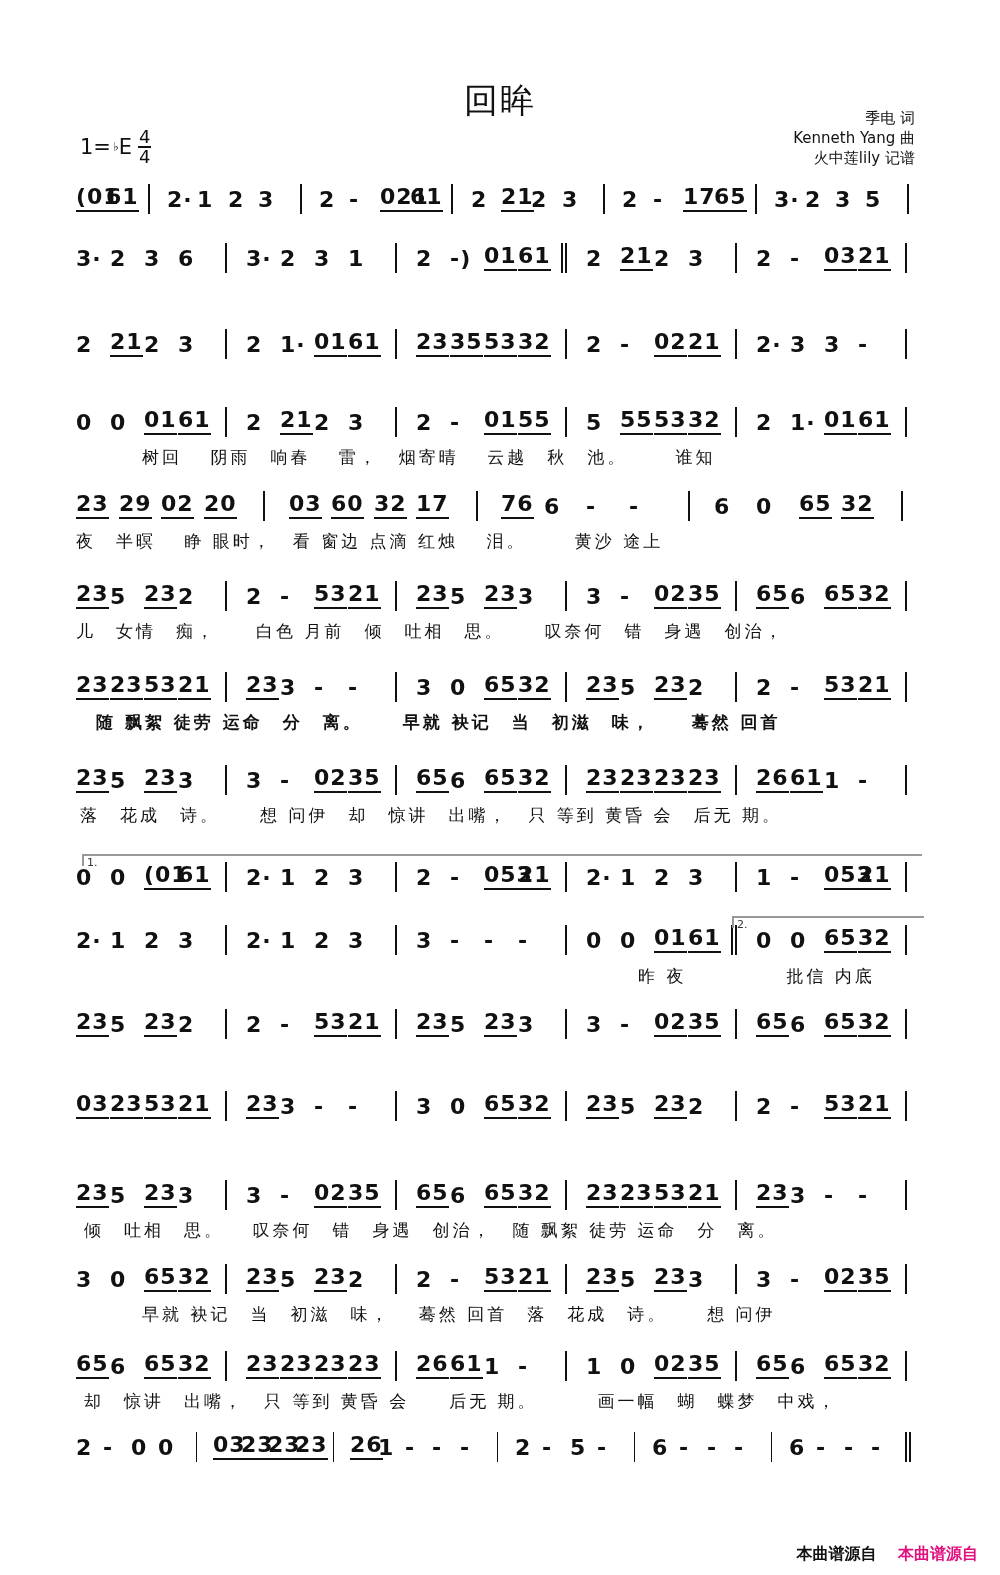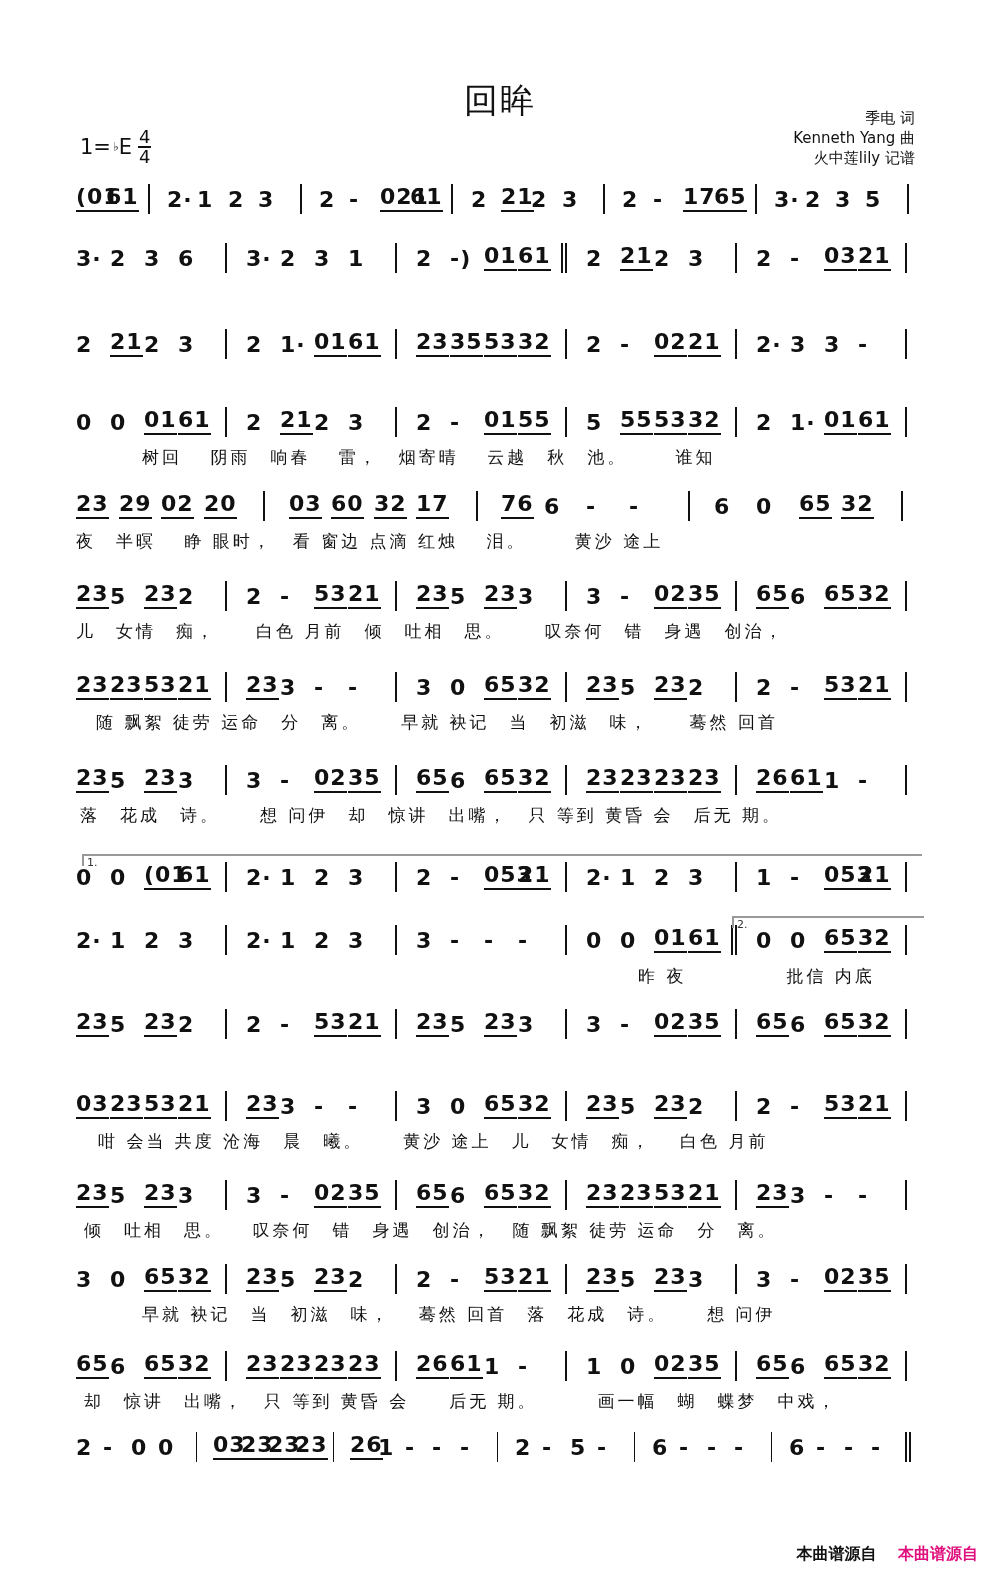--- a/index.html
+++ b/index.html
@@ -479,24 +479,23 @@
       <div class="bar" style="left: 700.71px;"></div>
       <span class="tok" style="left: 719px;">6</span>
       <span class="tok" style="left: 746px;">-</span>
       <span class="tok" style="left: 774px;">-</span>
       <span class="tok" style="left: 801px;">-</span>
       <div class="bar final" style="left: 838.71px;"></div>
     </div>
     <div class="lyr" style="top: 446px; left: 72px;">树回　 阴雨　响春　 雷，　烟寄晴　 云越　秋　池。　　 谁知</div>
     <div class="lyr" style="top: 530px; left: 6px;">夜　半暝　 睁 眼时，　看 窗边 点滴 红烛　 泪。　　 黄沙 途上</div>
     <div class="lyr" style="top: 620px; left: 6px;">儿　女情　痴，　　白色 月前　倾　吐相　思。　　叹奈何　错　身遇　创治，</div>
-    <div class="lyr" style="top: 711px; left: 26px;">随 飘絮 徒劳 运命　分　离。　　早就 袂记　当　初滋　味，　　蓦然 回首</div>
+    <div class="lyr" style="top: 711px; left: 26px; font-weight: bold;">随 飘絮 徒劳 运命　分　离。　　早就 袂记　当　初滋　味，　　蓦然 回首</div>
     <div class="lyr" style="top: 804px; left: 10px;">落　花成　诗。　　想 问伊　却　惊讲　出嘴，　只 等到 黄昏 会　后无 期。</div>
     <div class="lyr" style="top: 965px; left: 568px;">昨 夜　　　　　批信 内底</div>
-    <div class="lyr" style="top: 1130px; left: 28px;">咁 会当 共度 沧海　晨　曦。　　黄沙 途上　儿　女情　痴，　 白色 月前</div>
     <div class="lyr" style="top: 1303px; left: 72px;">早就 袂记　当　初滋　味，　 蓦然 回首　落　花成　诗。　　想 问伊</div>
     <div class="lyr" style="top: 1219px; left: 14px;">倾　吐相　思。　 叹奈何　错　身遇　创治，　随 飘絮 徒劳 运命　分　离。</div>
     <div class="lyr" style="top: 1390px; left: 14px;">却　惊讲　出嘴，　只 等到 黄昏 会　　后无 期。　　　画一幅　蝴　蝶梦　中戏，</div>
     <div class="volta" style="top: 854px; left: 12px; width: 838px;">
       <span>1.</span>
     </div>
     <div class="volta" style="top: 916px; left: 662px; width: 190px;">
       <span>2.</span>
     </div>
   </div>

